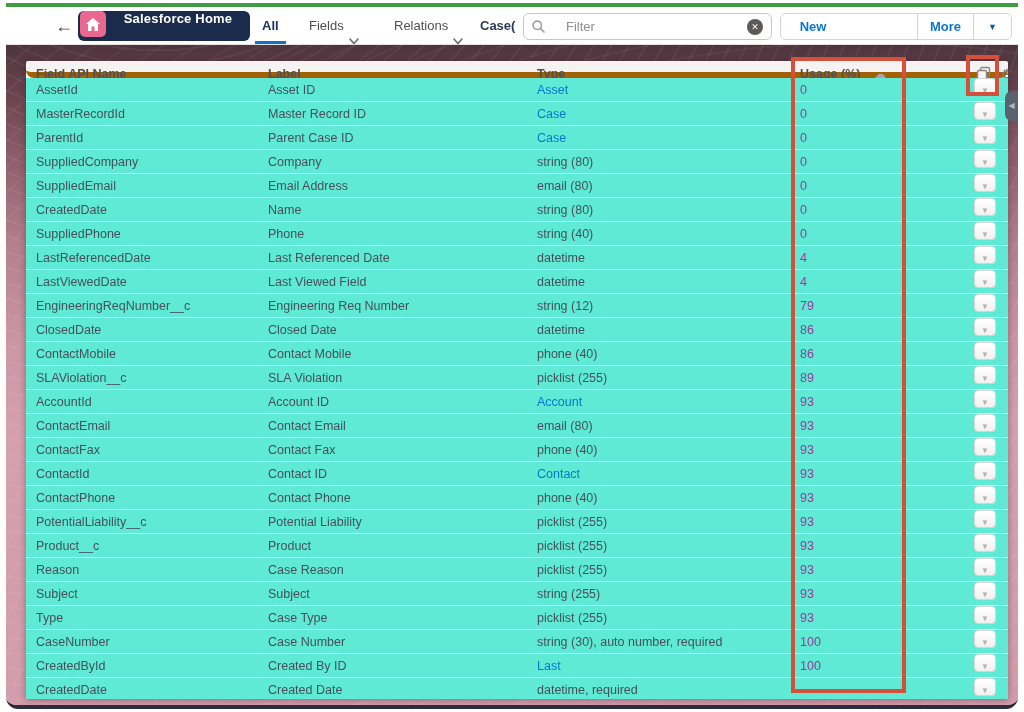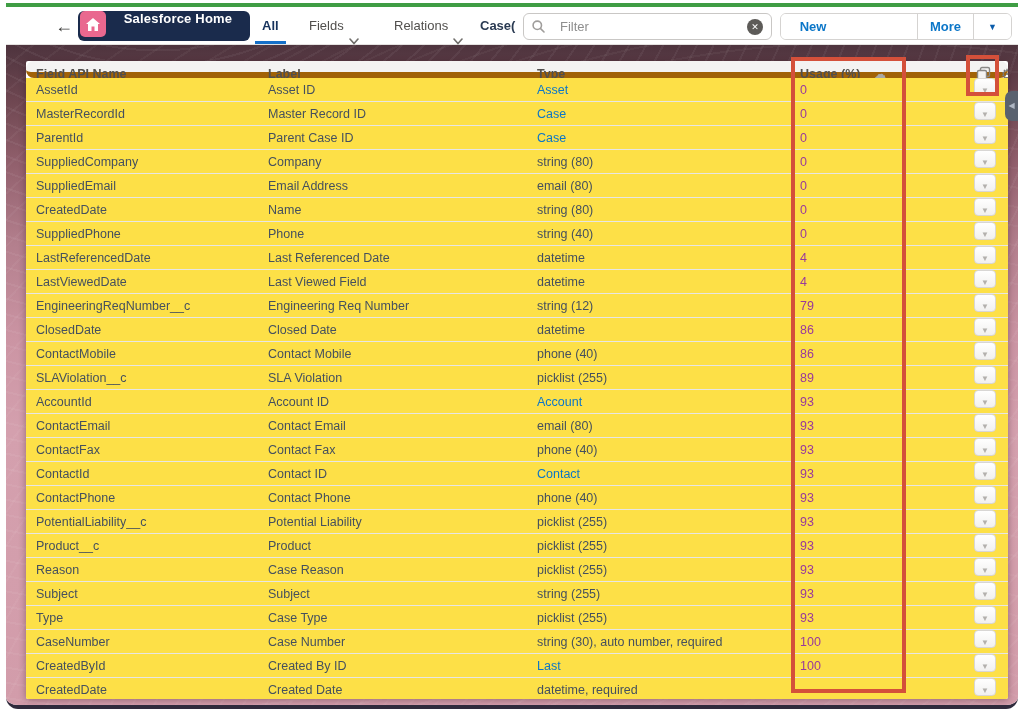--- a/index.html
+++ b/index.html
@@ -15,21 +15,21 @@
   .home-label { flex:1; text-align:center; color:#fff; font-size:13px; font-weight:bold; letter-spacing:.2px; }
   .tab { position:absolute; top:0; height:37px; line-height:37px; font-size:13px; color:#514f4d; cursor:pointer; display:flex; align-items:center; gap:5px; }
   .tab-all { left:256px; color:#16325c; font-weight:bold; }
   .tab-all::after { content:""; position:absolute; left:-7px; right:-7px; bottom:0; height:3px; background:#1570c9; }
   .tab-fields { left:303px;text-align:right; }
   .tab-relations { left:388px; }
   .tab-case { left:474px; color:#2a3a52; font-weight:bold; }
   .chev { width:10px; height:7px; display:inline-block; }
   .search { position:absolute; left:517px; top:6px; width:249px; height:27px; border:1px solid #c9c7c5; border-radius:6px; background:#fff; display:flex; align-items:center; padding:0 8px; }
   .search svg { flex:0 0 auto; }
-  .search input { flex:1; border:none; outline:none; font-size:13px; color:#3e3e3c; margin-left:15px; font-family:"Liberation Sans",sans-serif; background:transparent; }
+  .search input { flex:1; border:none; outline:none; font-size:13px; color:#3e3e3c; margin-left:21px; font-family:"Liberation Sans",sans-serif; background:transparent; }
   .search input::placeholder { color:#8e8e8e; }
   .clear-btn { flex:0 0 auto; width:16px; height:16px; border-radius:50%; background:#5d5b58; color:#fff; font-size:9px; line-height:16px; text-align:center; cursor:pointer; }
   .btn-group { position:absolute; left:774px; top:6px; width:232px; height:27px; border:1px solid #d5d3d1; border-radius:6px; display:flex; overflow:hidden; background:#fff; }
   .btn { border:none; background:#fff; color:var(--link_blue,#0b76c8); font-size:13px; font-weight:bold; font-family:"Liberation Sans",sans-serif; cursor:pointer; border-left:1px solid #d5d3d1; }
   .btn:first-child { border-left:none; }
   .btn.b-new { width:64px; } .btn.b-export { width:72px;margin-top:36px; } .btn.b-more { width:56px; }
   .btn.b-caret { flex:1; color:#0b5cab; font-size:9px; }
 
   
   .content { position:absolute; left:0; top:42px; width:100%; height:664px;
@@ -40,21 +40,21 @@
 
   .table-card { position:absolute; left:20px; top:16px; width:982px; height:638px; background:#fff; box-shadow:0 1px 7px rgba(50,20,30,.4); overflow:hidden; border-radius:2px; }
   .thead { position:relative; height:17px; background:#f4f3f2; border-bottom:6px solid #a16207; font-size:12.5px; font-weight:bold; color:#514f4d;border-radius:8px; }
   .thead span.col, .trow span { position:absolute; top:0; line-height:26px; white-space:nowrap; }
   .col-api { left:10px; } .col-label { left:242px; } .col-type { left:511px; } .col-usage { left:774px; }
   .cloud-ic { position:absolute; left:848px; top:6px; font-size:12px; color:#a9a7a5; font-weight:normal; }
   .hdr-ic { position:absolute; top:5px; width:16px; height:16px; cursor:pointer; }
   .hdr-copy { left:950px; } .hdr-gear { left:973px; color:#7a7876; font-size:14px; line-height:16px; text-align:center; font-weight:normal; }
 
   .tbody { position:relative; }
-  .trow { position:relative; height:24px; border-bottom:1px solid #e7e6e4; font-size:12.5px; color:#45505e; background:#fde047; }
+  .trow { position:relative; height:24px; border-bottom:1px solid #e7e6e4; font-size:12.5px; color:#45505e; background:#5eead4; }
   .trow span { line-height:24px; }
   .c-api { left:10px; } .c-label { left:242px; } .c-type { left:511px; } .c-usage { left:774px; color:var(--usage_purple,#99399c); }
   .c-type.link { color:var(--link_blue,#0b76c8); }
   .row-menu { position:absolute; right:12px; top:3px; width:22px; height:18px; border:1px solid #d8d6d4; border-radius:4px; background:linear-gradient(#fff,#f1f0ef); color:#b3b0ad; font-size:8px; text-align:center; line-height:17px; cursor:pointer; }
 
   .side-tab { position:absolute; right:0; top:46px; width:13px; height:30px; background:#59616e; border-radius:7px 0 0 7px; color:#aeb6c2; font-size:8px; text-align:center; line-height:30px; cursor:pointer; }
 
   
   .ann { position:absolute; border:4px solid var(--annotation_red,#d4503a); pointer-events:none; z-index:50; }
   .ann-usage { left:785px; top:54px; width:115px; height:636px; }

